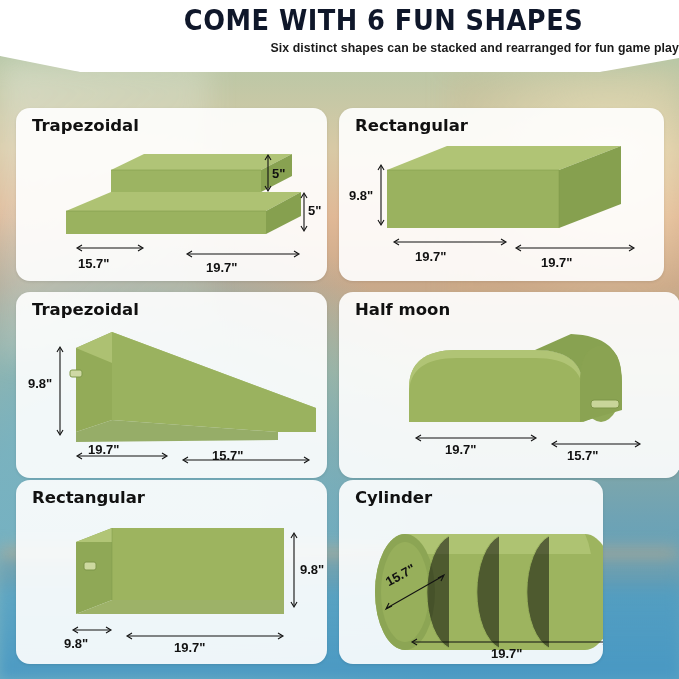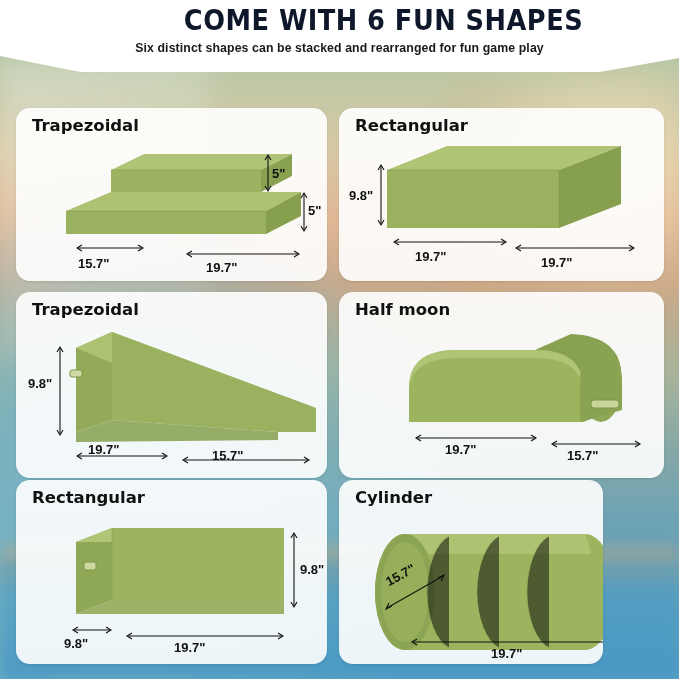--- a/index.html
+++ b/index.html
@@ -55,21 +55,21 @@
     box-shadow:0 1px 2px rgba(0,0,0,.18);
   }
   .banner-title{
     position:absolute;left:0;top:4px;width:679px;text-align:center;
     font-family:"DejaVu Sans",sans-serif;
     font-weight:bold;font-size:28.5px;letter-spacing:.5px;color:#0f172a;
     font-stretch:condensed;
     margin-left:44px;
   }
   .banner-sub{
-    position:absolute;left:0;top:41px;width:679px;text-align:center;
+    position:absolute;left:0;top:41px;width:679px;text-align:right;
     font-family:"Liberation Sans",sans-serif;
     font-weight:bold;font-size:12.3px;color:#1a1a1a;letter-spacing:.1px;
   }
 
   
   .card{
     position:absolute;
     background:rgba(255,255,255,.90);
     border-radius:14px;
     box-shadow:0 1px 3px rgba(0,0,0,.10);
@@ -197,21 +197,21 @@
       <path d="M172,165 L167,168 L172,171"></path>
       <path d="M288,165 L293,168 L288,171"></path>
     </g>
   </svg>
 
   <div class="dim" style="left:12px;top:84px;">9.8"</div>
   <div class="dim" style="left:72px;top:150px;">19.7"</div>
   <div class="dim" style="left:196px;top:156px;">15.7"</div>
 </div>
 
-<div class="card" style="left:339px;top:292px;width:325px;height:186px;">
+<div class="card" style="left:339px;top:292px;width:325px;height:186px;padding-left:16px;">
   <div class="card-title">Half moon</div>
 
   <svg class="stage" width="325" height="186" viewBox="0 0 325 186">
 
     <path d="M70,130 L70,96 Q70,58 118,58 L196,58 Q244,58 244,96 L244,130 Z" fill="#9db45f"></path>
 
     <path d="M70,96 Q70,58 118,58 L196,58 Q244,58 244,96 L244,102 Q244,66 196,66 L118,66 Q70,66 70,102 Z" fill="#b2c578" opacity=".9"></path>
 
     <path d="M244,130 L244,96 Q244,58 196,58 L232,42 Q282,44 282,84 L282,116 Z" fill="#88a251"></path>
     <ellipse cx="262" cy="92" rx="21" ry="38" fill="#8fa857"></ellipse>

